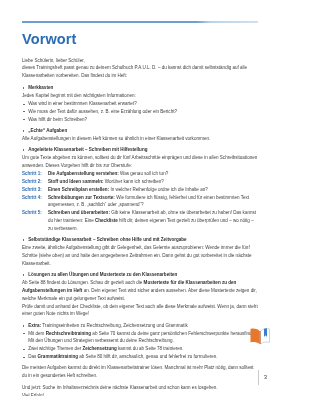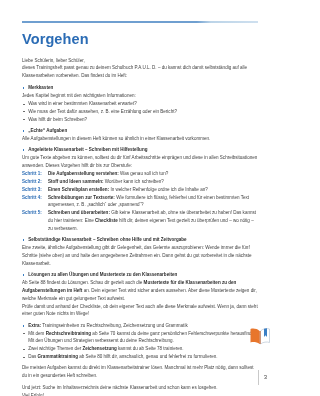--- a/index.html
+++ b/index.html
@@ -159,21 +159,21 @@
     line-height: 1;
   }
 </style>
 </head>
 <body>
 
 <div class="page">
 
   <div class="top-rule"></div>
 
-  <h1 class="page-title">Vorgehen</h1>
+  <h1 class="page-title">Vorwort</h1>
 
   <div class="body-text para">
     <p>Liebe Schülerin, lieber Schüler,</p>
     <p>dieses Trainingsheft passt genau zu deinem Schulbuch P.A.U.L. D. – du kannst dich damit selbstständig auf alle Klassenarbeiten vorbereiten. Das findest du im Heft:</p>
   </div>
 
   <div class="blk">
     <div class="bullet-head">
       <span class="sq"></span>
       <span>Merkkasten</span>

